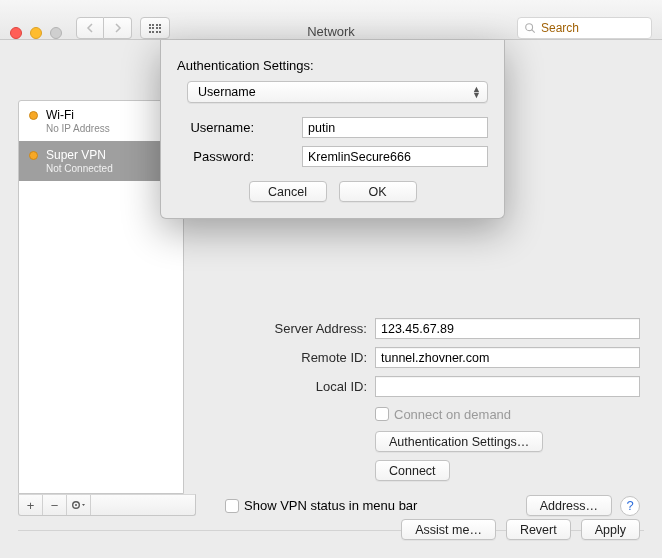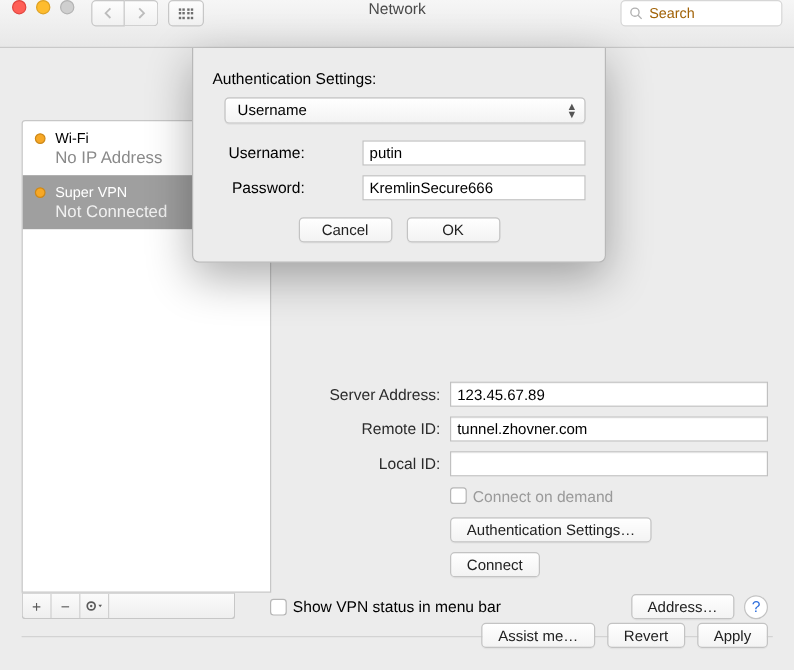--- a/index.html
+++ b/index.html
@@ -1,42 +1,42 @@
 <!DOCTYPE html>
 <html><head>
 <meta charset="utf-8">
 <style>
 * { box-sizing: border-box; margin: 0; padding: 0; font-family: -apple-system, "Helvetica Neue", Arial, sans-serif; }
 body { width: 662px; height: 558px; background: #ececec; overflow: hidden; position: relative; }
 
 
-.titlebar { height: 40px; background: linear-gradient(#f6f6f6,#e8e8e8); border-bottom: 1px solid #c9c9c9; display: flex; align-items: flex-start; padding: 0 10px; position: relative; }
+.titlebar { height: 40px; background: linear-gradient(#f6f6f6,#e8e8e8); border-bottom: 1px solid #c9c9c9; display: flex; align-items: flex-end; padding: 0 10px; position: relative; }
 .traffic { display: flex; gap: 8px; }
 .tl { width: 12px; height: 12px; border-radius: 50%; }
 .tl.red { background: #ff5f57; border: 0.5px solid #e0443e; }
 .tl.yellow { background: #febc2e; border: 0.5px solid #dea123; }
 .tl.green { background: #cfcfcf; border: 0.5px solid #b3b3b3; }
 .navseg { margin-left: 14px; display: flex; }
 .navbtn { width: 28px; height: 22px; background: linear-gradient(#fdfdfd,#f1f1f1); border: 1px solid #c7c7c7; display: flex; align-items: center; justify-content: center; font-size: 11px; color: #bcbcbc; }
 .navbtn:first-child { border-radius: 4px 0 0 4px; }
 .navbtn:last-child { border-radius: 0 4px 4px 0; border-left: none; }
 .gridbtn { margin-left: 8px; width: 30px; height: 22px; background: linear-gradient(#fdfdfd,#f1f1f1); border: 1px solid #c7c7c7; border-radius: 4px; display: flex; align-items: center; justify-content: center; }
 .gridicon { display: grid; grid-template-columns: repeat(4,2px); grid-template-rows: repeat(3,2px); gap: 1.5px; }
 .gridicon span { background: #6e6e6e; width: 2px; height: 2px; }
 .title { position: absolute; left: 0; right: 0; text-align: center; font-size: 13px; color: #4a4a4a; pointer-events: none; }
 .search { margin-left: auto; width: 135px; height: 22px; background: #fff; border: 1px solid #d6d6d6; border-radius: 4px; display: flex; align-items: center; padding: 0 6px; font-size: 12px; color: #a16207; gap: 5px; }
 .searchicon { width: 12px; height: 12px; }
 
 
 .main { position: absolute; top: 40px; left: 0; right: 0; bottom: 0; padding: 18px 18px 14px 18px; }
-.sidebar { position: absolute; left: 18px; top: 60px; width: 208px; height: 394px; background: #fff; border: 1px solid #c7c7c7; border-radius: 3px 3px 0 0; }
+.sidebar { position: absolute; left: 18px; top: 60px; width: 166px; height: 394px; background: #fff; border: 1px solid #c7c7c7; border-radius: 3px 3px 0 0; }
 .svc { padding: 7px 10px 7px 10px; display: flex; gap: 8px; }
 .dot { width: 9px; height: 9px; border-radius: 50%; background: #f7a826; border: 0.5px solid #cd8818; margin-top: 3px; flex-shrink: 0; }
 .svc .lbl { font-size: 12px; color: #000; line-height: 1.25; }
-.svc .sub { font-size: 14px; color: #8a8a8a; }
+.svc .sub { font-size: 10px; color: #8a8a8a; }
 .svc.sel { background: #9f9f9f; }
 .svc.sel .lbl, .svc.sel .sub { color: #fff; }
 .svc.sel .sub { opacity: 0.85; }
 .sidefoot { position: absolute; left: 18px; top: 454px; width: 178px; height: 22px; border: 1px solid #c7c7c7; border-top: 1px solid #d7d7d7; background: linear-gradient(#fbfbfb,#efefef); display: flex; border-radius: 0 0 3px 3px; }
 .sfbtn { width: 24px; height: 100%; border-right: 1px solid #d0d0d0; display: flex; align-items: center; justify-content: center; font-size: 13px; color: #5a5a5a; }
 .sfbtn.gear { font-size: 11px; }
 
 
 .fields { position: absolute; left: 225px; right: 22px; top: 234px; margin-top: 44px; }
 .row { display: flex; align-items: center; margin-bottom: 8px; }

